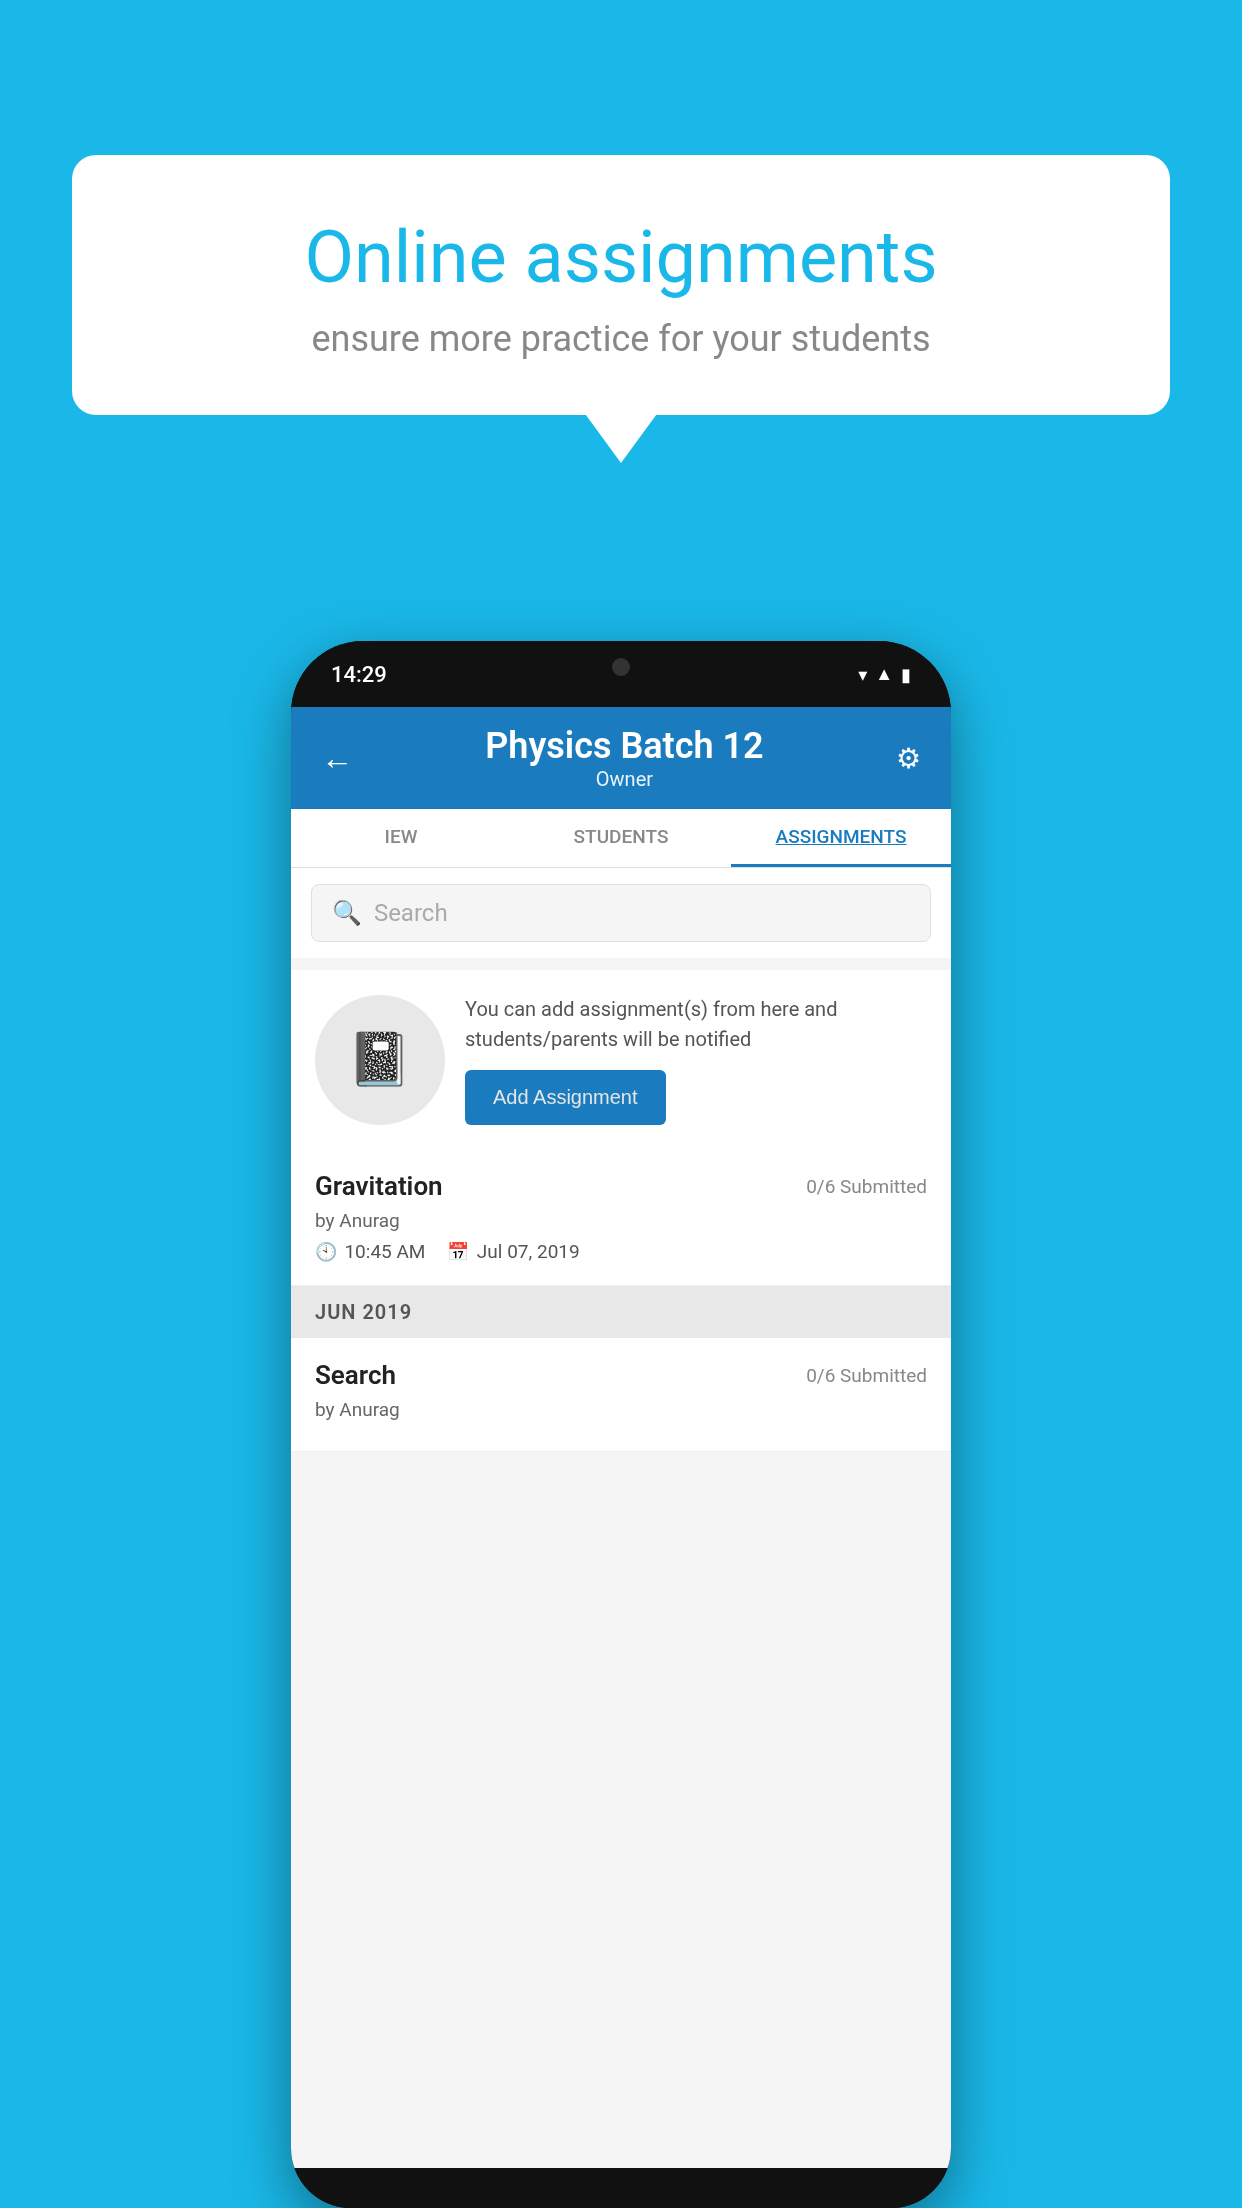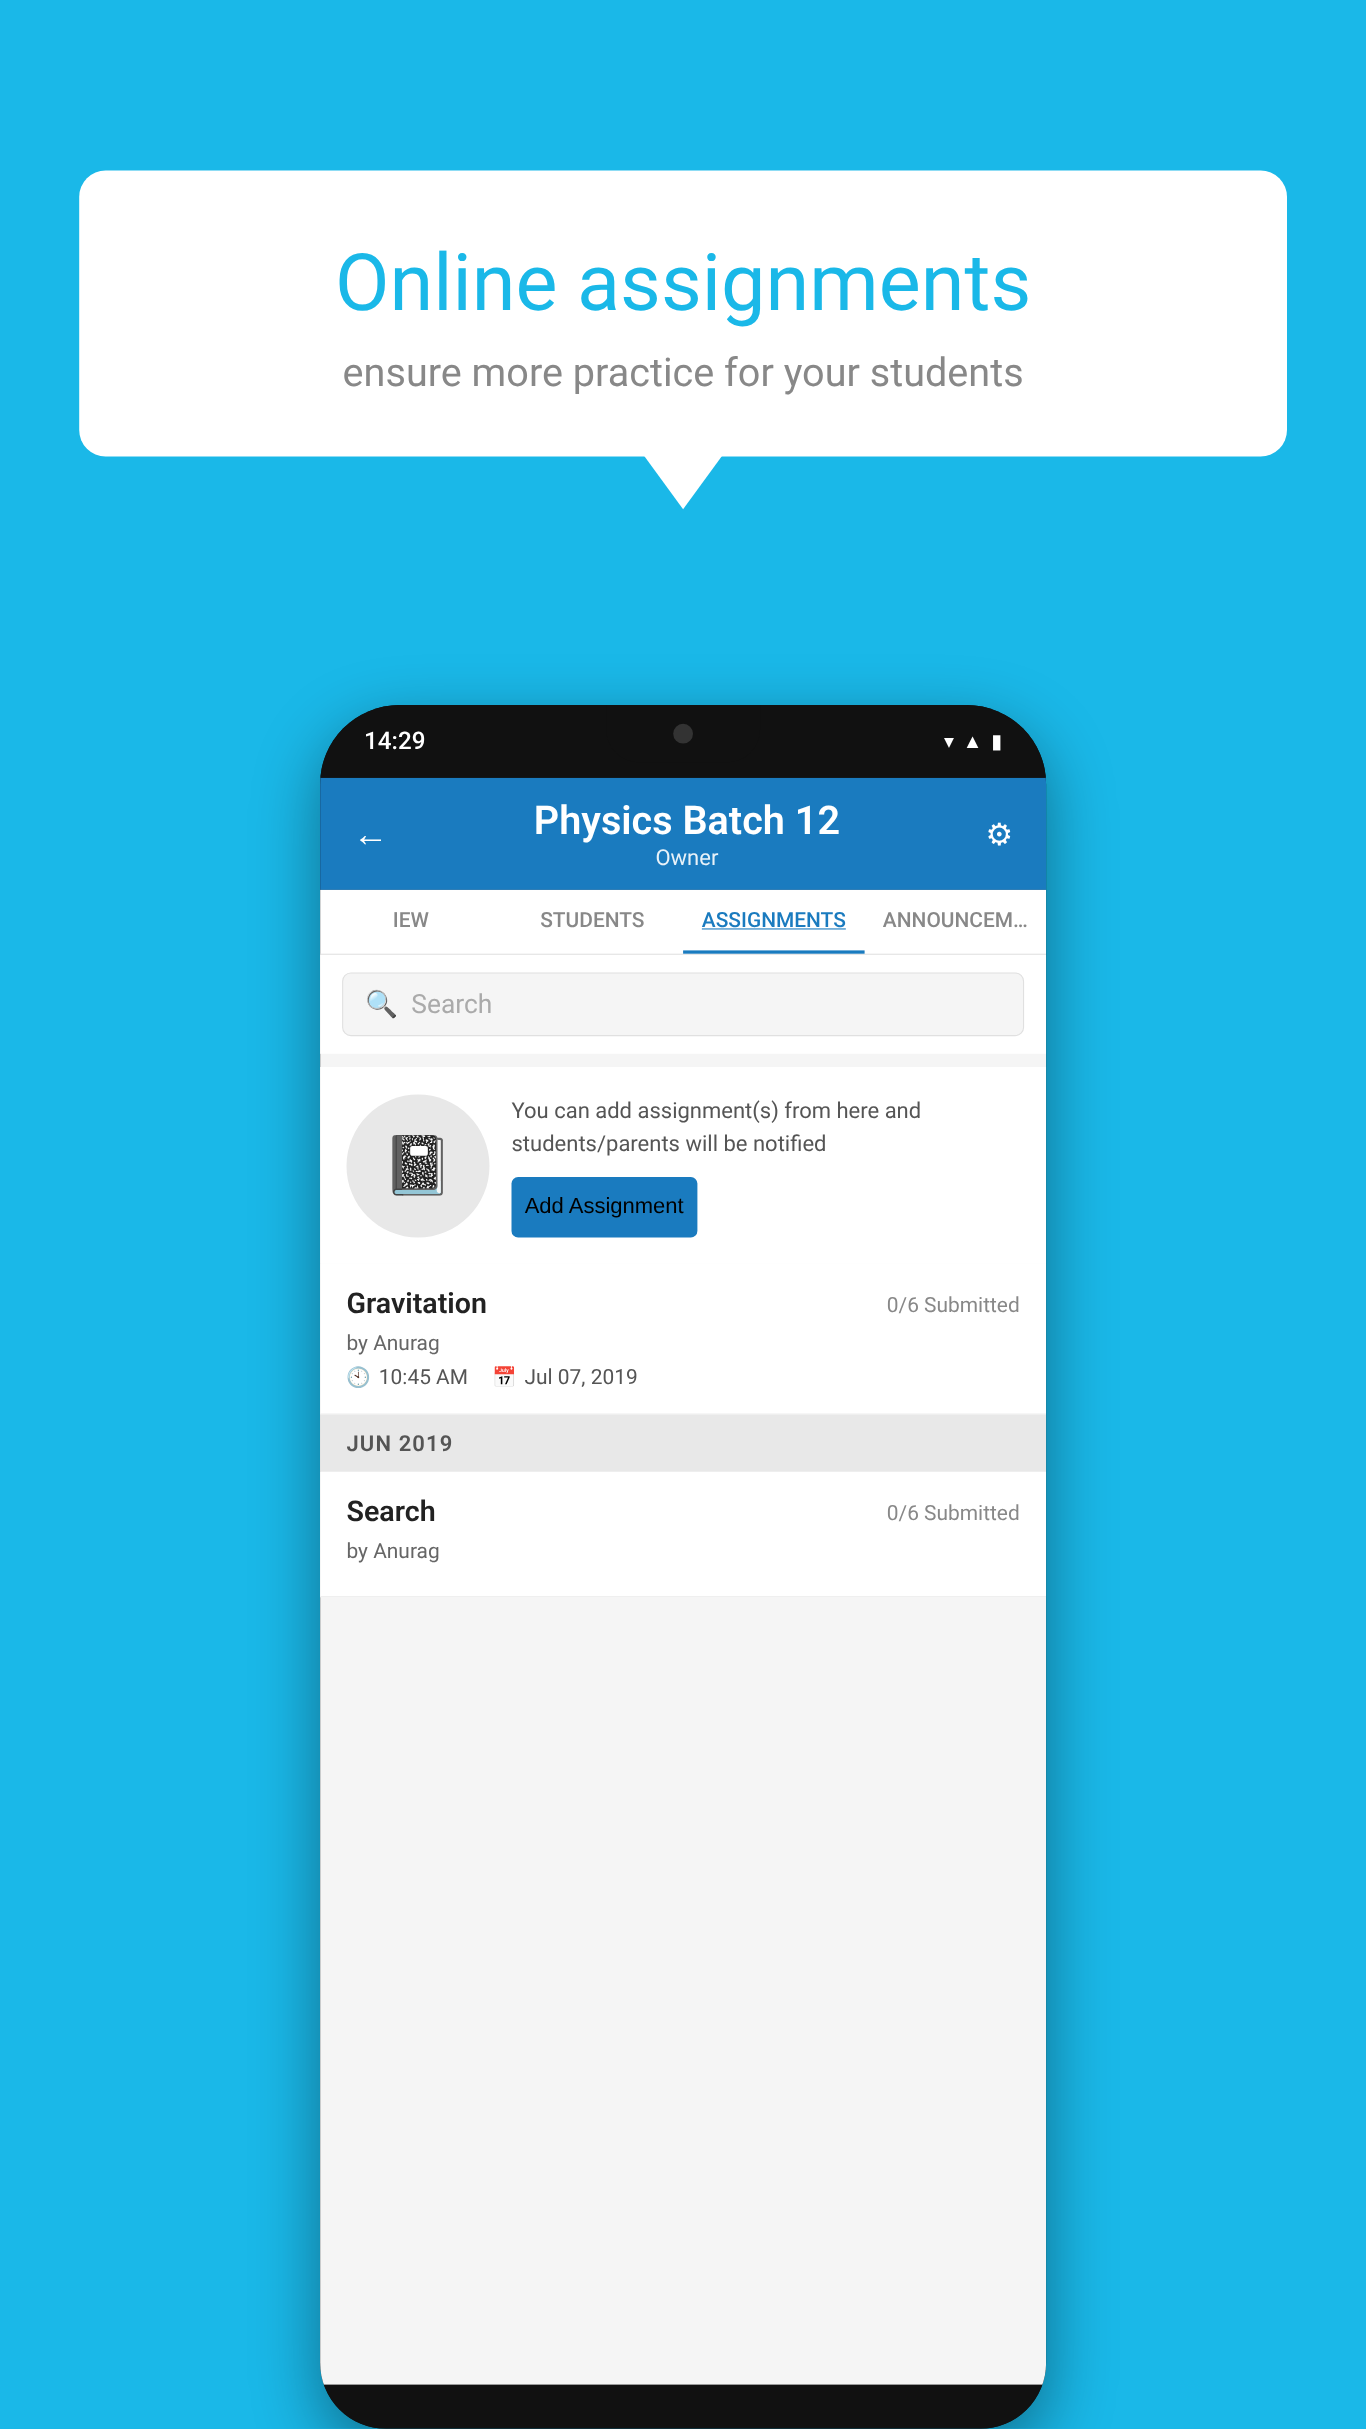--- a/index.html
+++ b/index.html
@@ -248,24 +248,24 @@
 
     .promo-description {
       color: #555;
       font-size: 20px;
       line-height: 1.5;
       margin-bottom: 16px;
     }
 
     .add-assignment-btn {
       background: #1a7bbf;
-      color: #000000;
+      color: #e5e5e5;
       border: none;
       border-radius: 6px;
-      padding: 16px 12px;
+      padding: 16px 28px;
       font-size: 20px;
       font-weight: 500;
       cursor: pointer;
       display: inline-block;
     }
 
     
     .month-header {
       background: #e8e8e8;
       padding: 14px 24px;
@@ -363,21 +363,20 @@
         <div class="header-title">Physics Batch 12</div>
         <div class="header-subtitle">Owner</div>
       </div>
       <span class="header-settings">⚙</span>
     </div>
 
     <div class="tabs-bar">
       <div class="tab-item">IEW</div>
       <div class="tab-item">STUDENTS</div>
       <div class="tab-item active">ASSIGNMENTS</div>
-      <div class="tab-item">ANNOUNCEM…</div>
     </div>
 
     <div class="phone-screen">
 
       <div class="search-bar-container">
         <div class="search-bar">
           <span class="search-icon-inner">🔍</span>
           <span class="search-placeholder">Search</span>
         </div>
       </div>

